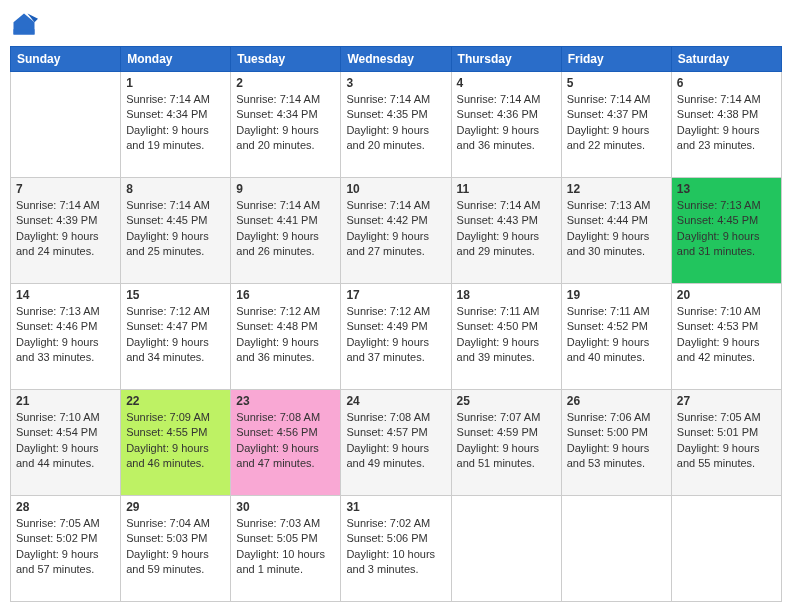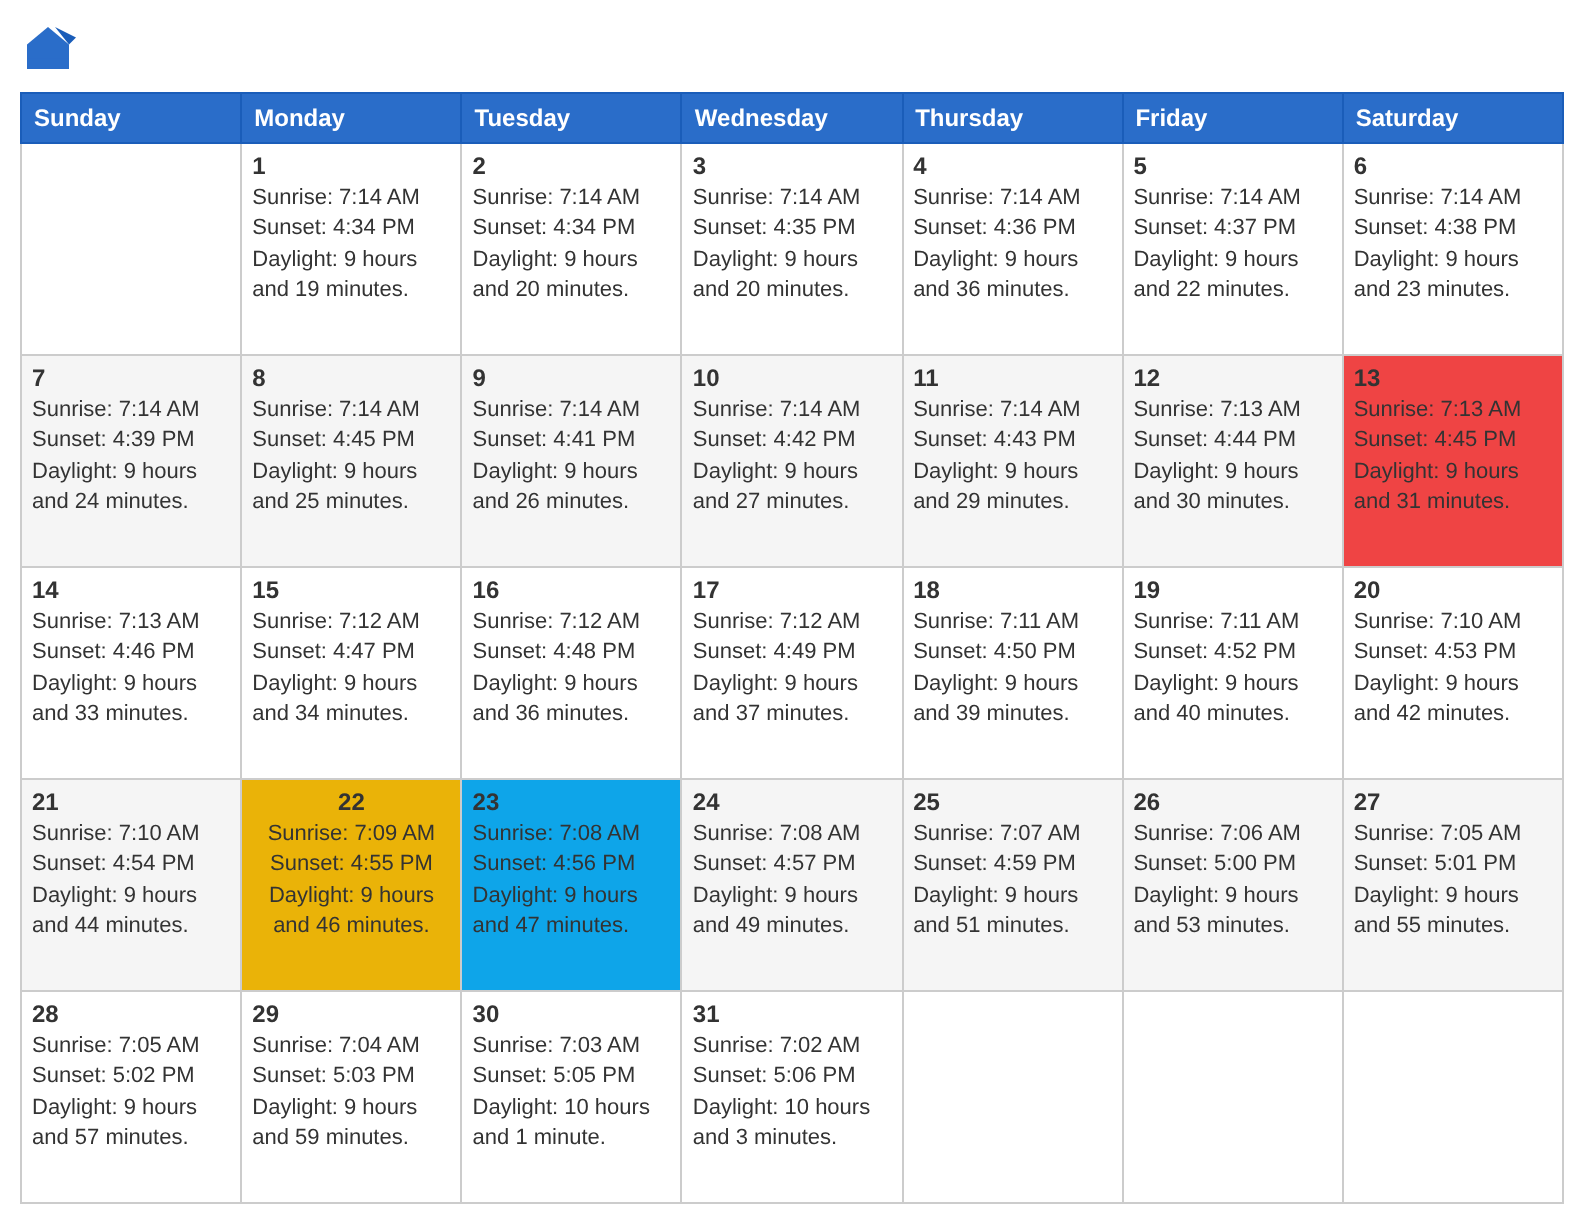--- a/index.html
+++ b/index.html
@@ -225,21 +225,21 @@
             </div>
           </td>
           <td style="background: rgb(245, 245, 245);">
             <div class="day-number">12</div>
             <div class="day-info">
               <div>Sunrise: 7:13 AM</div>
               <div>Sunset: 4:44 PM</div>
               <div>Daylight: 9 hours and 30 minutes.</div>
             </div>
           </td>
-          <td style="background: #ef4444;">
+          <td style="background: #22c55e;">
             <div class="day-number">13</div>
             <div class="day-info">
               <div>Sunrise: 7:13 AM</div>
               <div>Sunset: 4:45 PM</div>
               <div>Daylight: 9 hours and 31 minutes.</div>
             </div>
           </td>
         </tr>
         <tr>
           <td>
@@ -301,29 +301,29 @@
         </tr>
         <tr>
           <td style="background: rgb(245, 245, 245); margin-left: 40px;">
             <div class="day-number">21</div>
             <div class="day-info">
               <div>Sunrise: 7:10 AM</div>
               <div>Sunset: 4:54 PM</div>
               <div>Daylight: 9 hours and 44 minutes.</div>
             </div>
           </td>
-          <td style="background: #eab308; text-align: center;">
+          <td style="background: #bef264;">
             <div class="day-number">22</div>
             <div class="day-info">
               <div>Sunrise: 7:09 AM</div>
               <div>Sunset: 4:55 PM</div>
               <div>Daylight: 9 hours and 46 minutes.</div>
             </div>
           </td>
-          <td style="background: #0ea5e9;">
+          <td style="background: #f9a8d4;">
             <div class="day-number">23</div>
             <div class="day-info">
               <div>Sunrise: 7:08 AM</div>
               <div>Sunset: 4:56 PM</div>
               <div>Daylight: 9 hours and 47 minutes.</div>
             </div>
           </td>
           <td style="background: rgb(245, 245, 245);">
             <div class="day-number">24</div>
             <div class="day-info">

